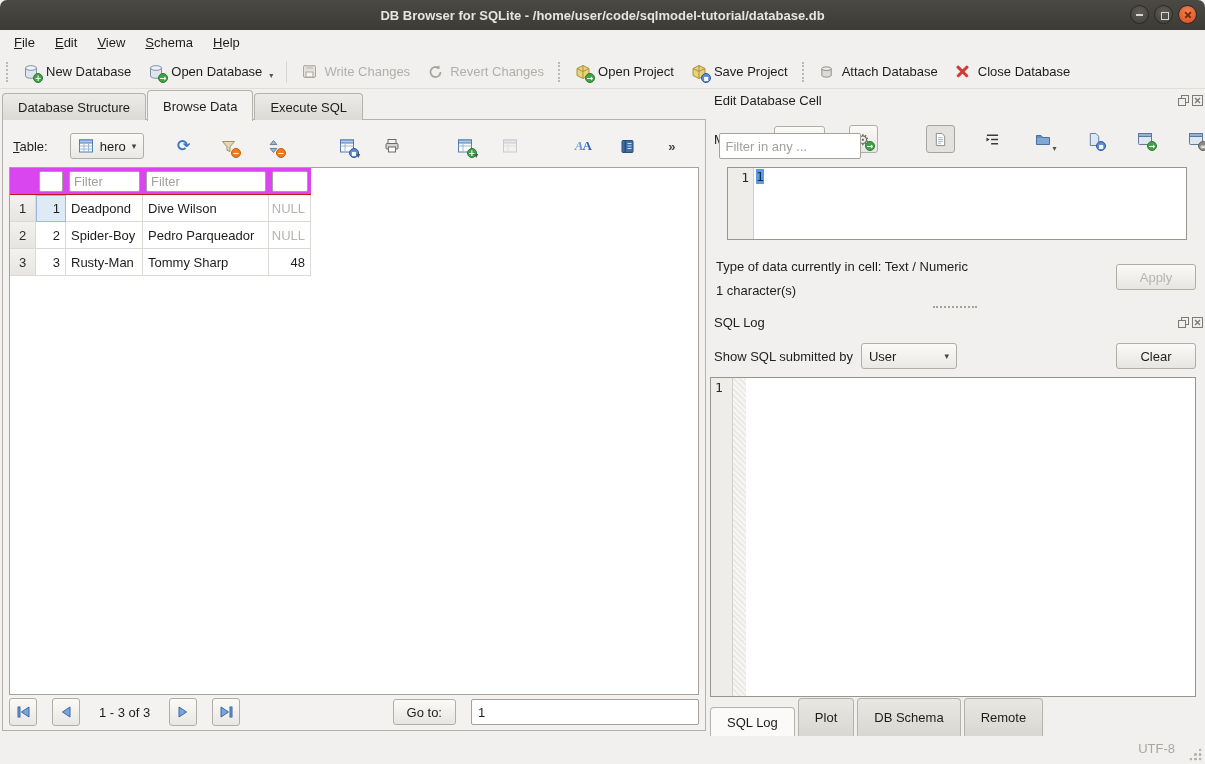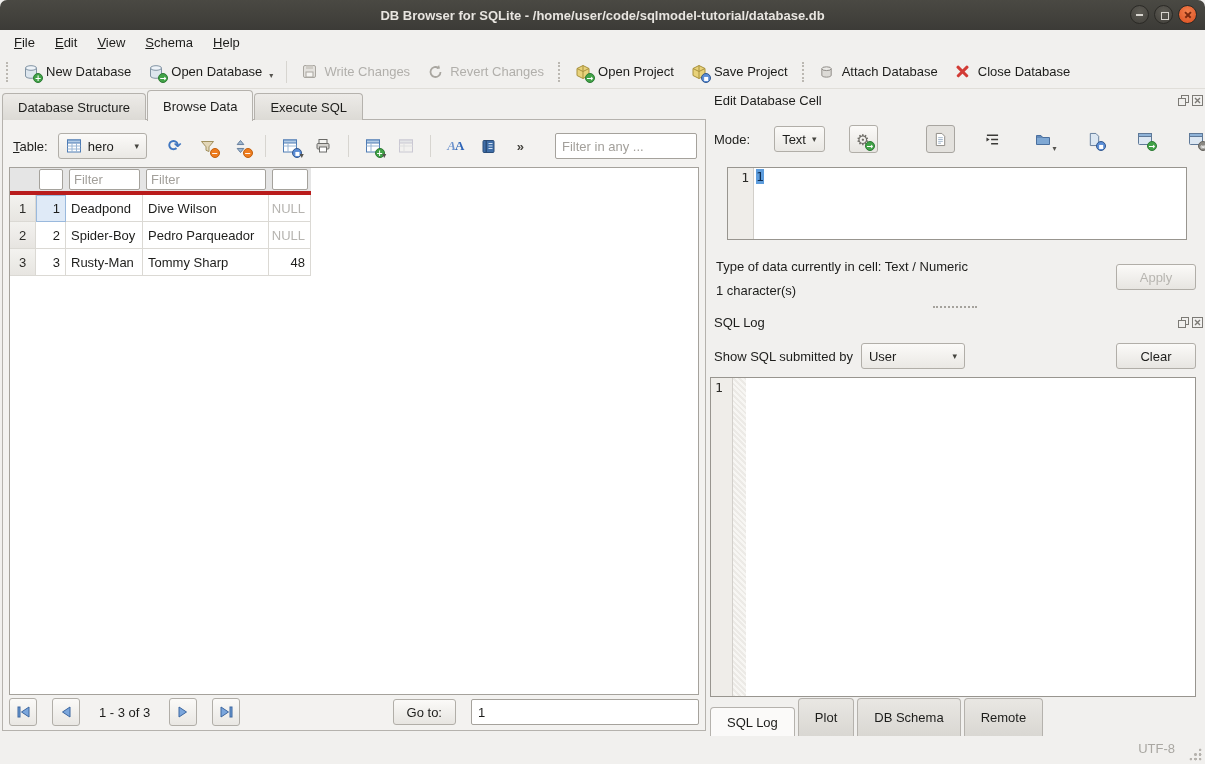--- a/index.html
+++ b/index.html
@@ -48,41 +48,41 @@
   .gear-ch{color:#6f6d67;font-size:15px;line-height:15px}
   
   .main-tabs{position:absolute;left:2px;top:89px;height:31px;display:flex;align-items:flex-end;z-index:3}
   .tab{display:flex;align-items:center;justify-content:center;height:27px;padding:0 15px;margin-right:1px;
     background:linear-gradient(#edebe8,#dcdad5);border:1px solid #b5b2ad;border-bottom:none;
     border-radius:4px 4px 0 0;box-sizing:border-box}
   .tab.active{background:#f3f2f0;height:31px;margin-bottom:-1px;z-index:4}
   
   .panel{position:absolute;left:2px;top:119px;width:704px;height:612px;background:#f3f2f0;
     border:1px solid #b5b2ad;box-sizing:border-box;z-index:2}
-  .browse-bar{position:absolute;left:8px;top:12px;right:8px;height:28px;display:flex;align-items:center;gap:6px}
+  .browse-bar{position:absolute;left:8px;top:12px;right:8px;height:28px;display:flex;align-items:center;gap:18px}
   .combo{display:inline-flex;align-items:center;gap:6px;height:26px;padding:0 7px;box-sizing:border-box;
     background:linear-gradient(#fbfaf8,#eae8e4);border:1px solid #b1aea8;border-radius:3px}
   .combo .carr{margin-left:auto;font-size:9px;color:#45443f}
   .tbtn{width:27px;height:26px;display:flex;align-items:center;justify-content:center;position:relative;border-radius:3px;flex:none}
   .tbtn.disabled{opacity:.45}
   .sqbtn{border:1px solid #b1aea8;background:linear-gradient(#fbfaf8,#e7e5e1)}
   .sunken{border:1px solid #a8a5a0;background:#e4e2de;border-radius:3px}
   input.text{border:1px solid #a5a29c;background:#fff;height:26px;box-sizing:border-box;
     padding:0 6px;font:13px "Liberation Sans",sans-serif;border-radius:2px;color:#1d1d1b}
   input.text::placeholder{color:#a3a09b}
   .overflow-ch{color:#45443f;font-size:13px;font-weight:bold;padding:0 3px}
   
   .grid{position:absolute;left:6px;top:47px;width:690px;height:528px;background:#fff;
     border:1px solid #a5a29c;box-sizing:border-box;overflow:hidden}
   .grow{display:flex}
   .gc{box-sizing:border-box;flex:none;display:flex;align-items:center}
   .hcell{height:23px;background:linear-gradient(#f7f6f3,#e8e6e2);border-right:1px solid #cfccc6;
     border-bottom:1px solid #bfbcb6;justify-content:center}
   .hfill{flex:1;border-right:none}
-  .fcell{height:27px;border-bottom:4px solid #b91c1c;justify-content:center;background:#e5e5e5}
+  .fcell{height:27px;border-bottom:1px solid #b91c1c;justify-content:center;background:#d946ef}
   .fcell input{width:calc(100% - 6px);height:21px;padding:0 4px}
   .rowhdr{background:linear-gradient(#f3f2ef,#e7e5e1);border-right:1px solid #cfccc6;
     border-bottom:1px solid #d8d6d1;justify-content:center;color:#2c2b28}
   .dcell{height:27px;border-right:1px solid #dbd9d4;border-bottom:1px solid #dbd9d4;padding:0 5px}
   .dcell.num{justify-content:flex-end}
   .dcell.null{color:#b6b4b0;justify-content:flex-end}
   .dcell.sel{background:#dfeaf7;outline:1px solid #9ab9dd;outline-offset:-1px}
   .w-gut{width:26px}.w-id{width:30px}.w-name{width:77px}.w-sec{width:126px}.w-age{width:42px}
   
   .pagerow{position:absolute;left:6px;bottom:4px;right:6px;height:28px;display:flex;align-items:center;gap:15px}
@@ -564,21 +564,21 @@
 </div>
 <div class="dockbtn" style="left:1191px;top:316px">
   <svg width="11" height="11" viewBox="0 0 11 11">
       <rect x="0.5" y="0.5" width="10" height="10" fill="none" stroke="#7c7a75"></rect>
       <path d="M3 3l5 5M8 3L3 8" stroke="#7c7a75" stroke-width="1.4"></path>
     </svg>
 </div>
 
 <div style="position:absolute;left:714px;top:341px;width:482px;height:30px;display:flex;align-items:center;gap:8px">
   <span>Show SQL submitted by</span>
-  <div class="combo" style="width:104px">
+  <div class="combo" style="width:96px">
     <span>User</span>
     <span class="carr">▾</span>
   </div>
   <div style="flex:1"></div>
   <div class="btn mn" style="width:80px">Clear</div>
 </div>
 
 <div class="editbox" style="left:710px;top:377px;width:486px;height:320px">
   <div class="gutter" style="width:22px;text-align:left">1</div>
   <div class="hatch"></div>

